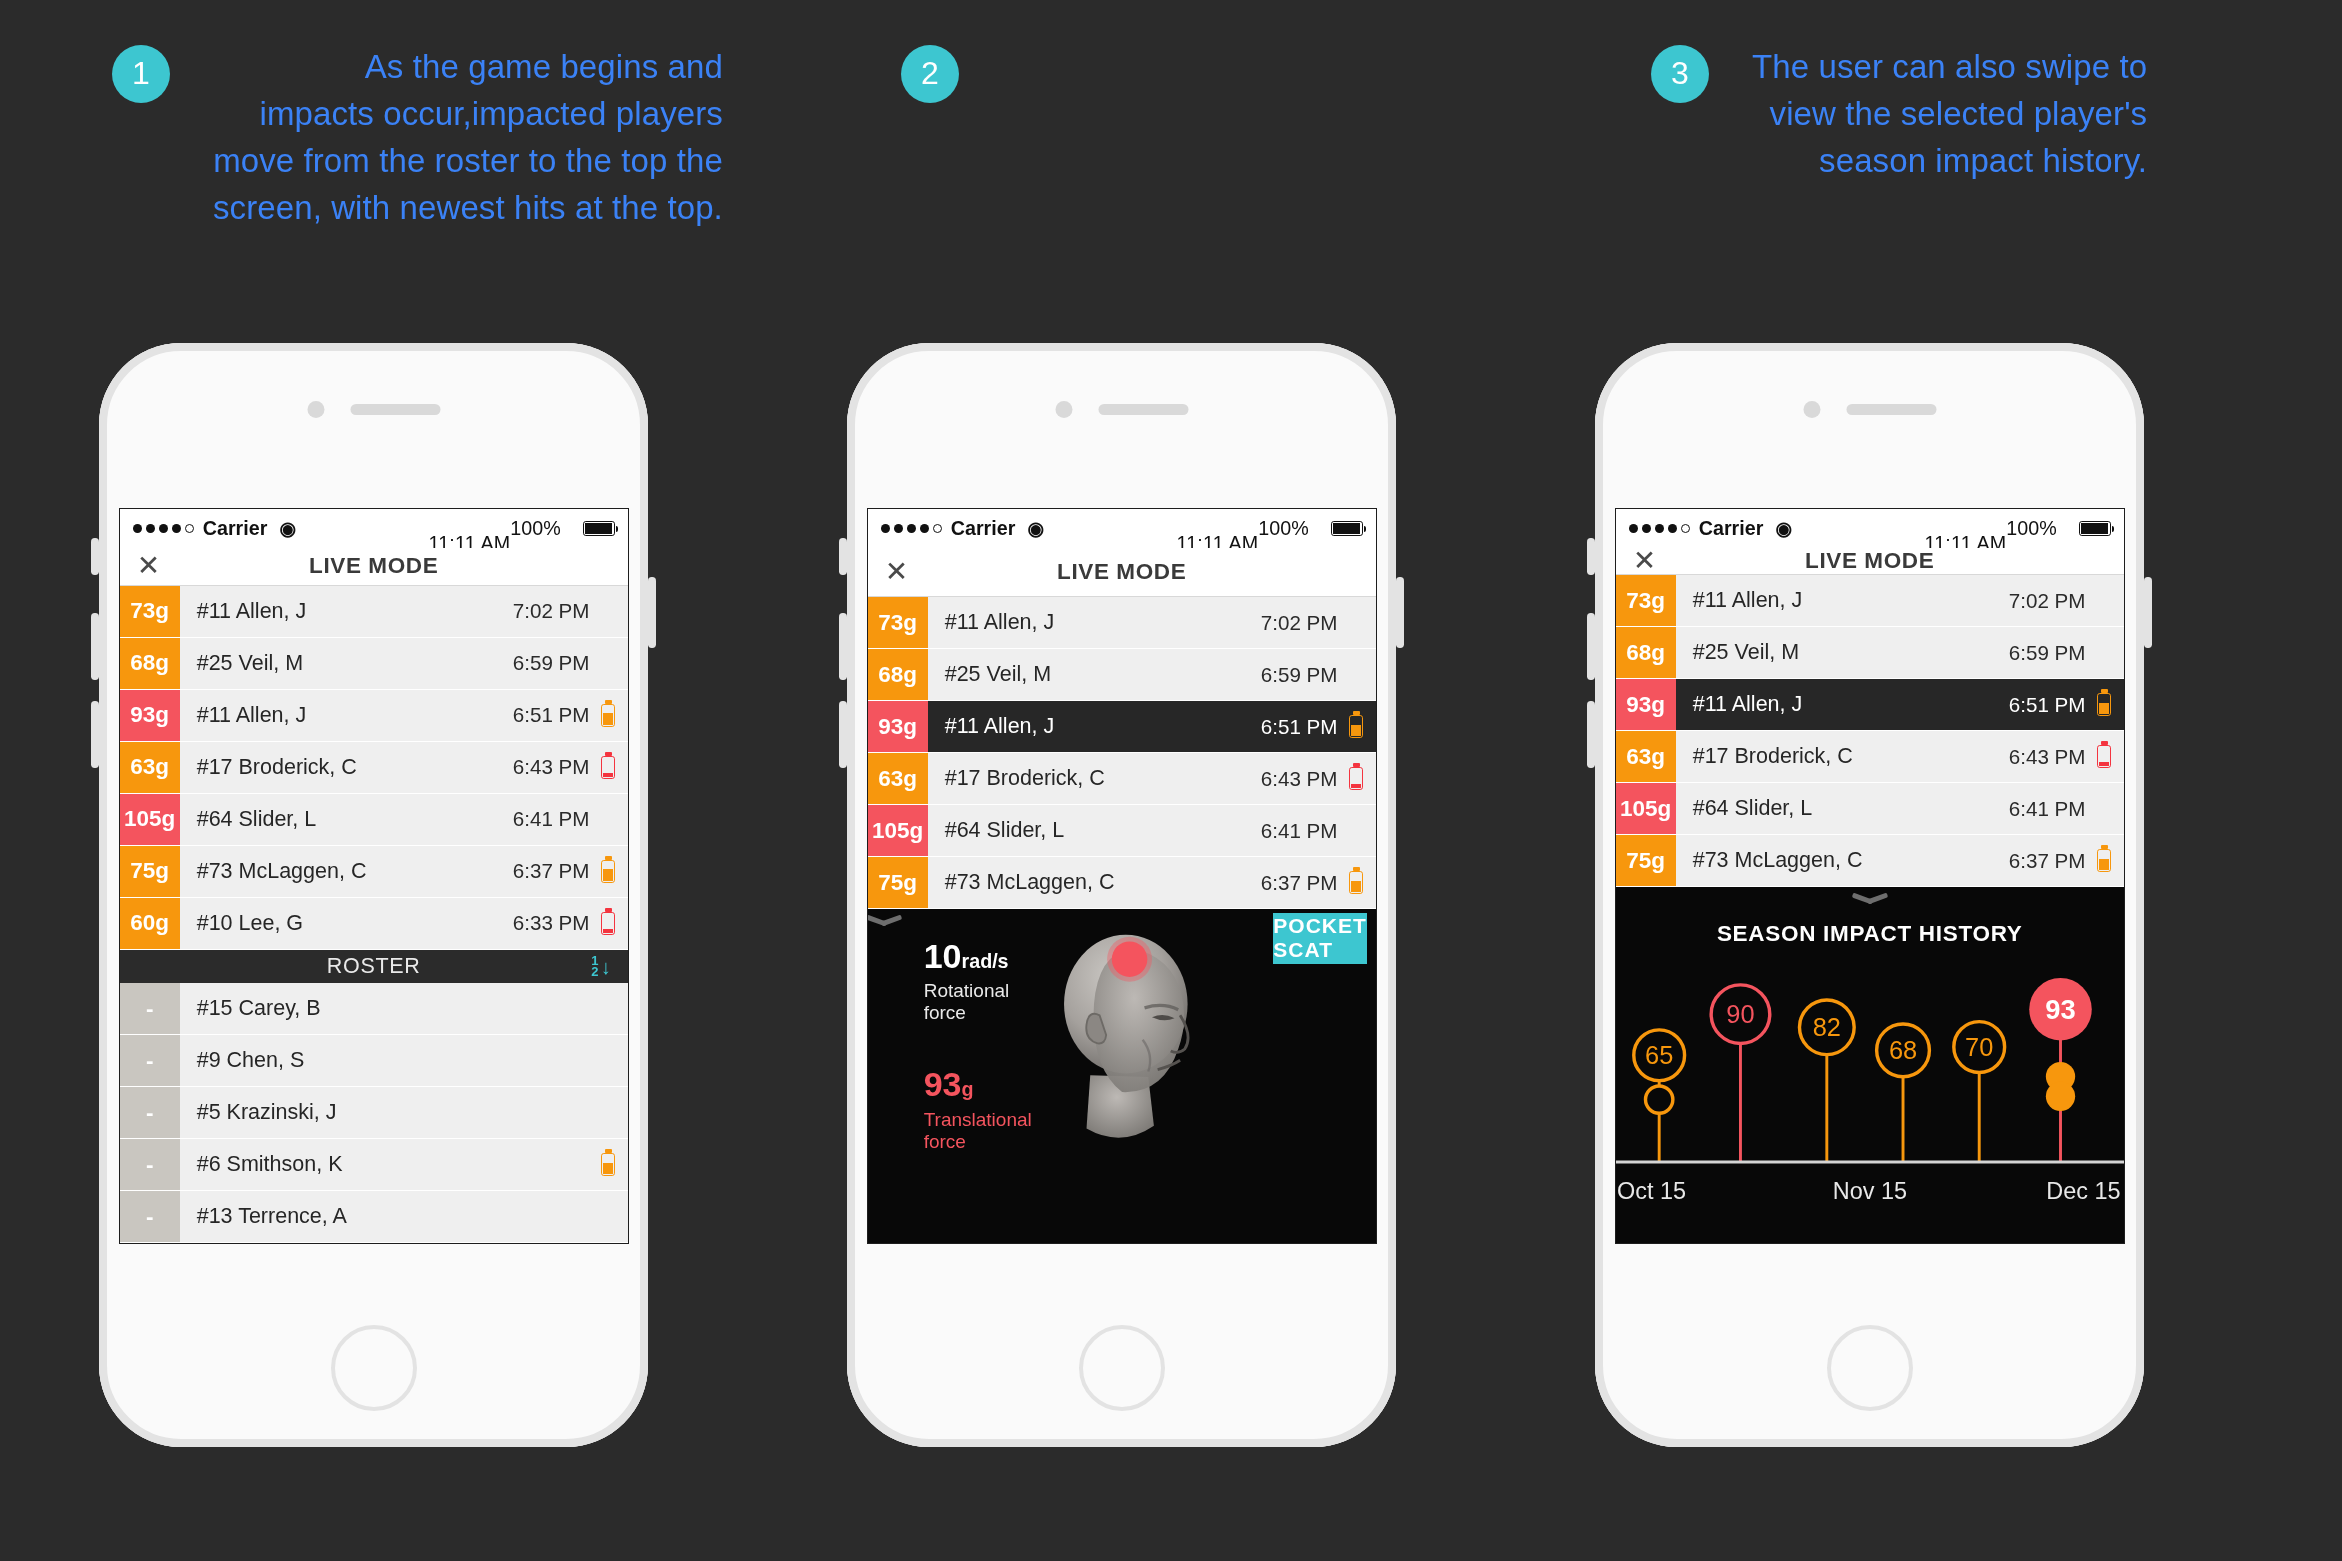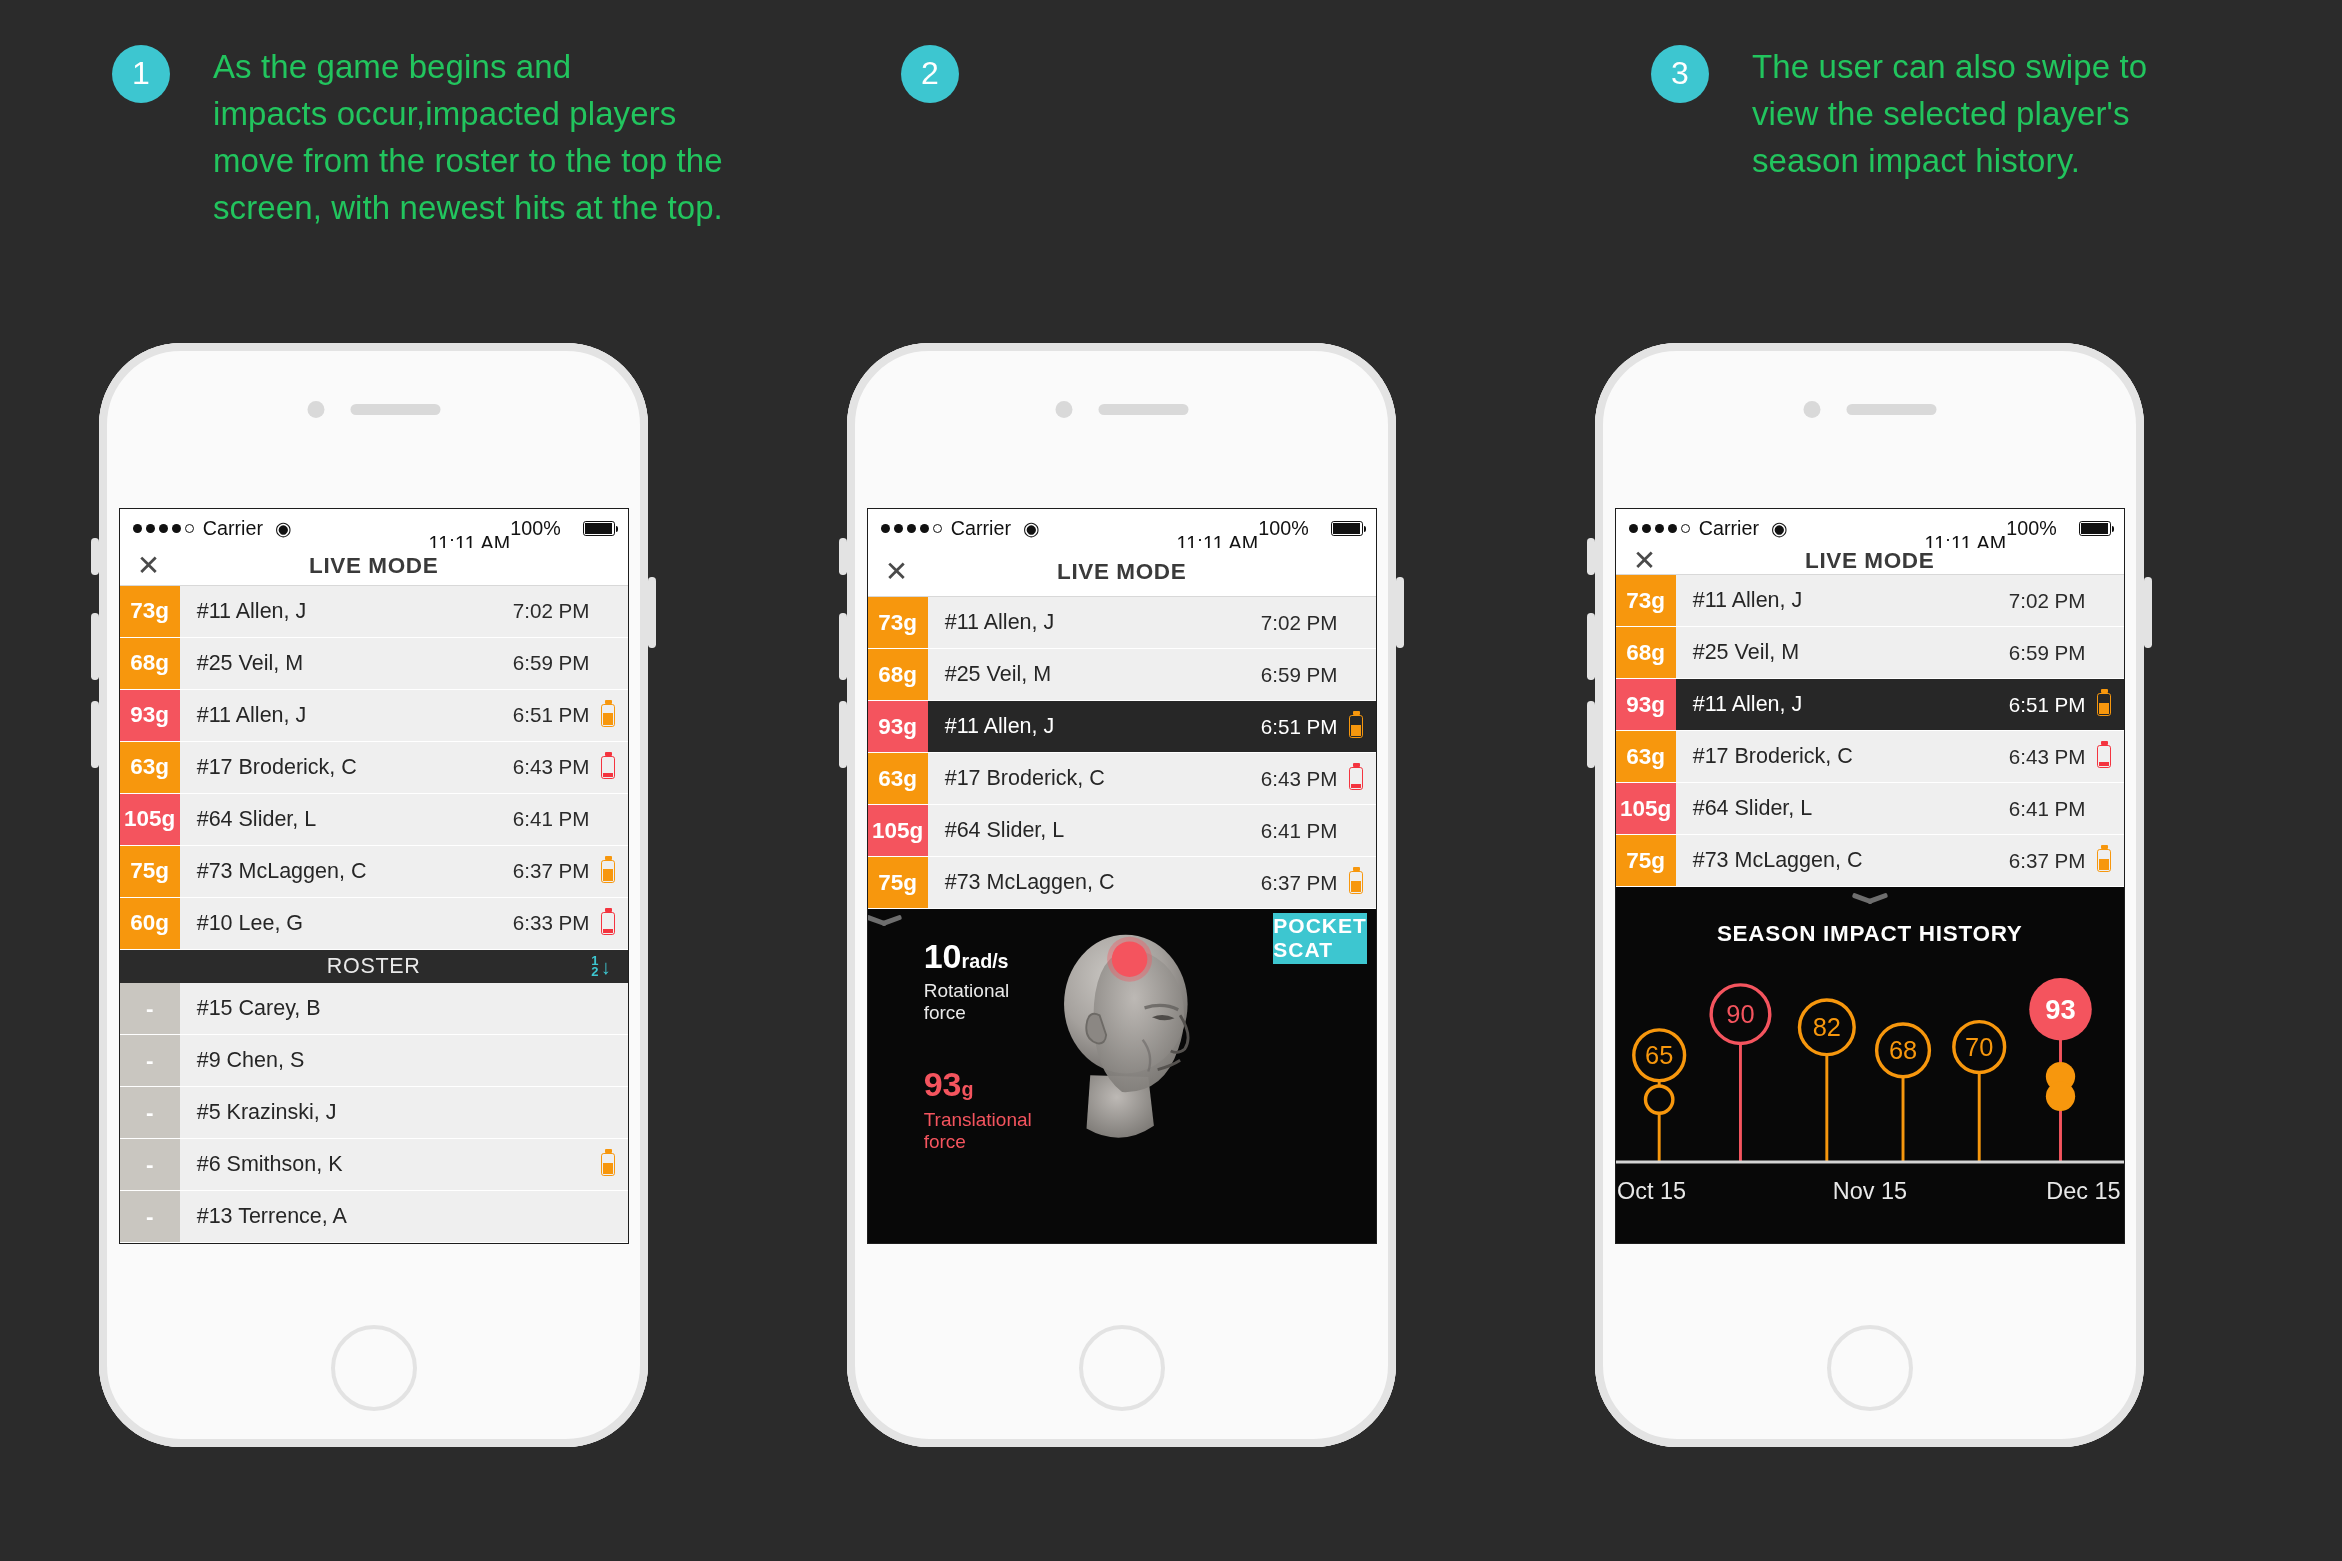--- a/index.html
+++ b/index.html
@@ -15,26 +15,27 @@
   .caption { position: absolute; display: flex; align-items: flex-start; }
   .caption .num {
     width: 58px; height: 58px; border-radius: 50%;
     background: #3dc6d0;
     color: #ffffff; font-size: 32px; font-weight: 400;
     display: flex; align-items: center; justify-content: center;
     flex: 0 0 auto; margin-top: 1.9px;
   }
   .caption .txt {
     margin-left: 43px;
-    color: #22c55e;
+    color: #3b82f6;
     font-size: 33px;
     line-height: 47px;
     font-weight: 300;
     white-space: pre-line;
     letter-spacing: 0.1px;
+    text-align: right;
   }
   #cap1 { left: 112px; top: 43px; width: 656px; }
   #cap2 { left: 901px; top: 43px; width: 656px; }
   #cap3 { left: 1651px; top: 43px; width: 656px; }
 
   
   .phone {
     position: absolute;
     width: 549px; height: 1104px;
     background: #fafafa;
@@ -73,21 +74,21 @@
     overflow: hidden;
     border: 1.9px solid #1d1d1d;
   }
 
   
   .statusbar {
     height: 39px; display: flex; align-items: center;
     padding: 0 13px; font-size: 19.7px; color: #111;
     background: #ffffff;
   }
-  .sb-left { display: flex; align-items: center; gap: 8.4px; }
+  .sb-left { display: flex; align-items: center; gap: 8.4px; font-weight: bold; }
   .dots { display: flex; gap: 3.7px; align-items: center; }
   .dots i { width: 9.4px; height: 9.4px; border-radius: 50%; background: #111; display: block; }
   .dots i.hollow { background: transparent; border: 1.5px solid #111; }
   .wifi { margin-left: 3.7px; font-size: 19px; line-height: 1; }
   .sb-mid { flex: 1; text-align: right; font-weight: 400; letter-spacing: 0.2px; margin-top: 30px; }
   .sb-right { display: flex; align-items: center; gap: 22px; font-weight: 500; }
   .batt-full { position: relative; width: 32px; height: 15px; border: 1.9px solid #111; border-radius: 2.8px; }
   .batt-full::after { content:""; position:absolute; left:1.4px; top:1.4px; right:1.4px; bottom:1.4px; background:#111; }
   .batt-full::before { content:""; position:absolute; right:-4.7px; top:3.7px; width:2.8px; height:6.6px; background:#111; border-radius:0 1.9px 1.9px 0; }
 

